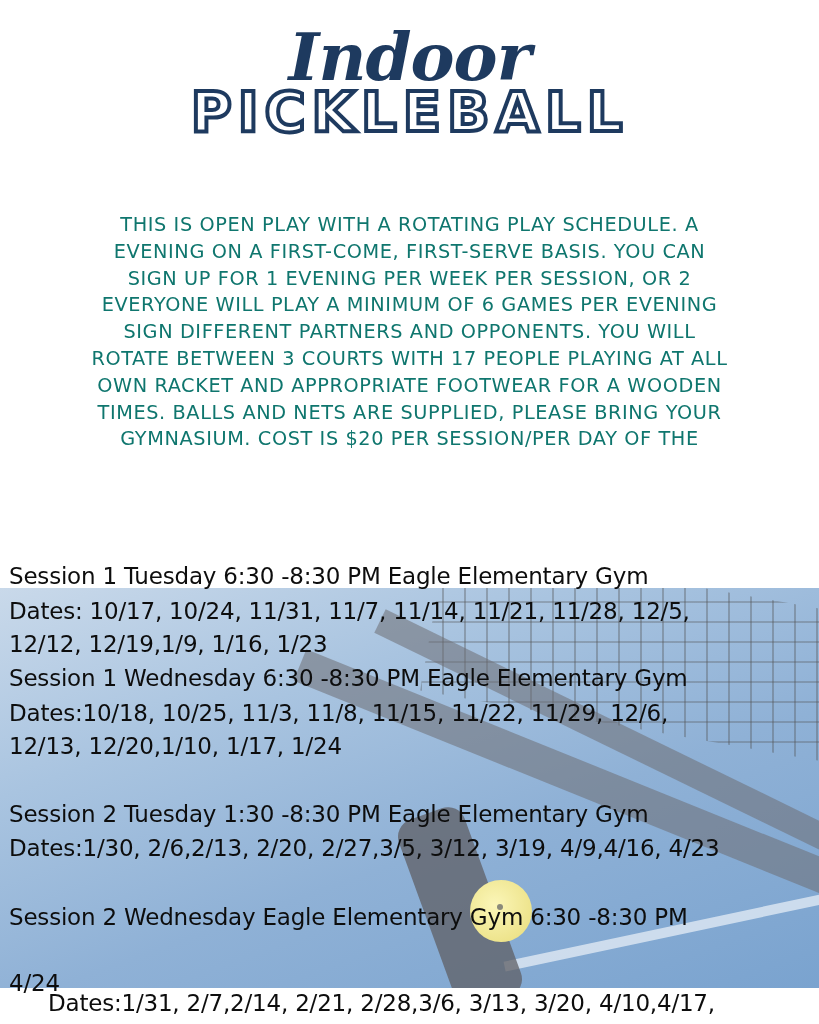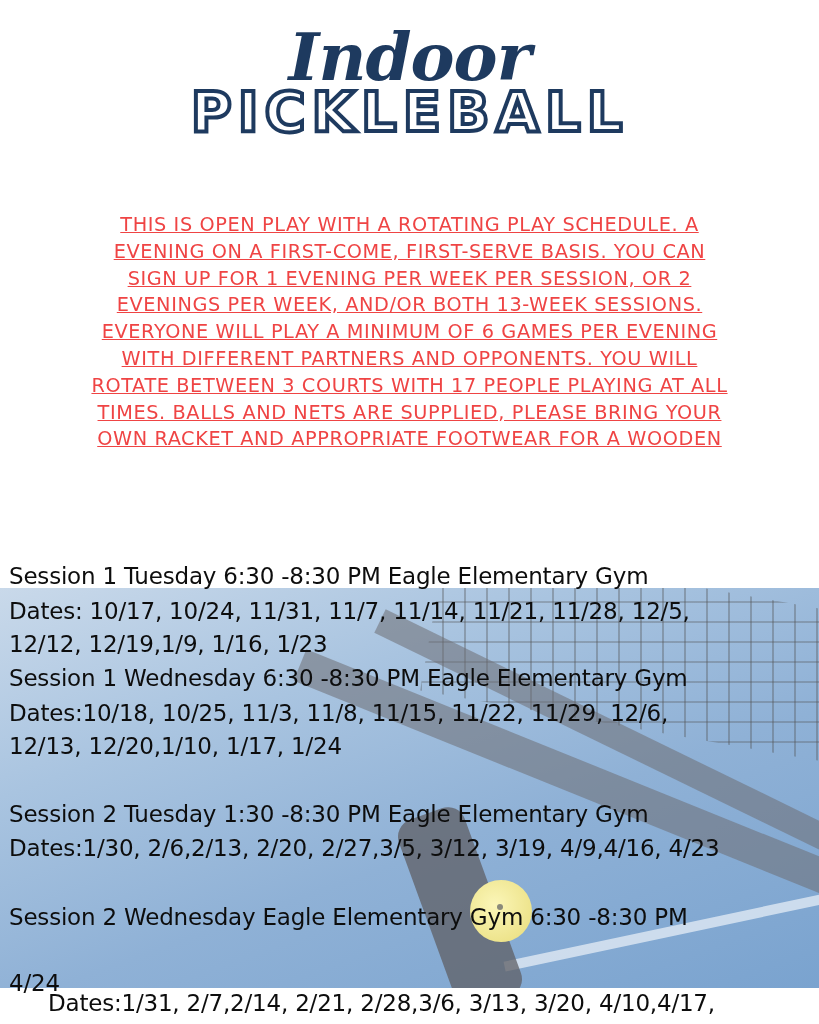--- a/index.html
+++ b/index.html
@@ -1,43 +1,43 @@
 <!DOCTYPE html>
 <html><head>
 <meta charset="utf-8">
 <style>
   html, body { margin:0; padding:0; }
   body { width:819px; height:1024px; background:#ffffff; position:relative; overflow:hidden; font-family:"DejaVu Sans", sans-serif; }
   .title-script { position:absolute; top:18px; left:0; width:819px; text-align:center; font-family:"DejaVu Serif", serif; font-style:italic; font-weight:bold; font-size:66px; color:#1e3a5f; letter-spacing:-1px; }
   .title-main { position:absolute; top:84px; left:0; width:819px; text-align:center; font-family:"DejaVu Sans", sans-serif; font-weight:bold; font-size:56px; letter-spacing:6px; color:#ffffff; -webkit-text-stroke:4px #1e3a5f; line-height:1; }
-  .desc { position:absolute; top:212px; left:30px; width:759px; text-align:center; font-family:"DejaVu Sans", sans-serif; font-size:19.3px; line-height:26.8px; color:#ef4444; letter-spacing:0.6px;text-decoration:underline; }
+  .desc { position:absolute; top:212px; left:30px; width:759px; text-align:center; font-family:"DejaVu Sans", sans-serif; font-size:19.3px; line-height:26.8px; color:#0f766e; letter-spacing:0.6px; }
   .bg-photo { position:absolute; left:0; top:588px; width:819px; height:400px; background:linear-gradient(160deg,#c9d9ea 0%,#a9c4e0 30%,#8fb1d6 60%,#7aa3cf 100%); overflow:hidden; }
   .net { position:absolute; left:430px; top:-10px; width:420px; height:150px; background:repeating-linear-gradient(80deg, rgba(80,80,80,0.35) 0 2px, transparent 2px 22px), repeating-linear-gradient(-10deg, rgba(80,80,80,0.3) 0 2px, transparent 2px 20px); transform:rotate(10deg); }
   .bar { position:absolute; height:34px; background:rgba(110,110,115,0.55); transform-origin:left center; }
   .paddle { position:absolute; left:425px; top:220px; width:70px; height:200px; background:rgba(95,95,100,0.75); border-radius:18px; transform:rotate(-20deg); }
   .ball { position:absolute; left:470px; top:292px; width:62px; height:62px; border-radius:50%; background:radial-gradient(circle at 40% 40%, #fbf6b8, #e8dc7a); }
   .ball::after { content:""; position:absolute; left:27px; top:24px; width:6px; height:6px; border-radius:50%; background:#8a8a7a; }
   .sched { position:absolute; left:0; width:819px; text-align:left; font-family:"DejaVu Sans", sans-serif; font-weight:normal; font-size:23px; color:#0d0d0d; white-space:nowrap; letter-spacing:-0.2px;margin-left:9px; }
 </style>
 </head>
 <body>
 
 <div class="title-script">Indoor</div>
 <div class="title-main">PICKLEBALL</div>
 
 <div class="desc">
   <div>THIS IS OPEN PLAY WITH A ROTATING PLAY SCHEDULE. A</div>
   <div>EVENING ON A FIRST-COME, FIRST-SERVE BASIS. YOU CAN</div>
   <div>SIGN UP FOR 1 EVENING PER WEEK PER SESSION, OR 2</div>
-  <div>EVENINGS PER WEEK, AND/OR BOTH 13-WEEK SESSIONS.</div>
   <div>EVERYONE WILL PLAY A MINIMUM OF 6 GAMES PER EVENING</div>
-  <div>WITH DIFFERENT PARTNERS AND OPPONENTS. YOU WILL</div>
+  <div>SIGN DIFFERENT PARTNERS AND OPPONENTS. YOU WILL</div>
   <div>ROTATE BETWEEN 3 COURTS WITH 17 PEOPLE PLAYING AT ALL</div>
+  <div>OWN RACKET AND APPROPRIATE FOOTWEAR FOR A WOODEN</div>
   <div>TIMES. BALLS AND NETS ARE SUPPLIED, PLEASE BRING YOUR</div>
-  <div>OWN RACKET AND APPROPRIATE FOOTWEAR FOR A WOODEN</div>
+  <div>GYMNASIUM. COST IS $20 PER SESSION/PER DAY OF THE</div>
 </div>
 
 <div class="bg-photo">
   <div class="net"></div>
   <div class="bar" style="left:300px;top:60px;width:600px;transform:rotate(22deg);"></div>
   <div class="bar" style="left:380px;top:20px;width:520px;transform:rotate(26deg);height:26px;"></div>
   <div style="position:absolute;left:500px;top:330px;width:420px;height:10px;background:rgba(255,255,255,0.6);transform:rotate(-12deg);"></div>
   <div class="paddle"></div>
   <div class="ball"></div>
 </div>

